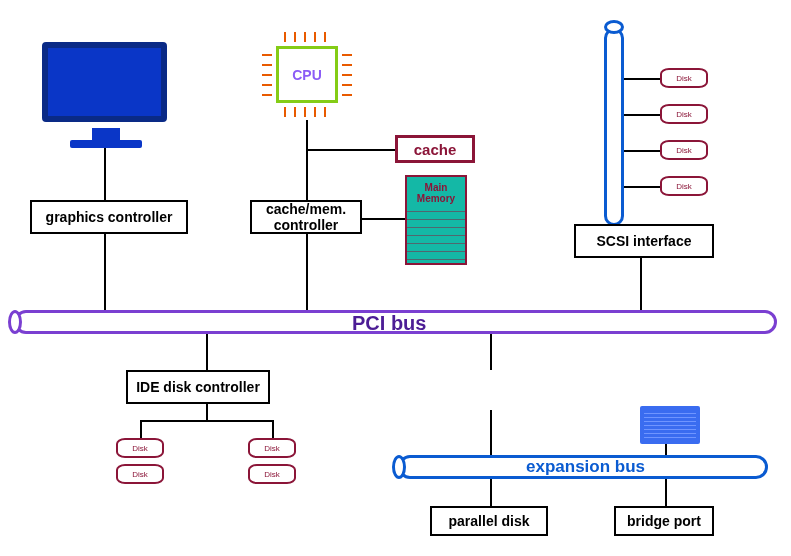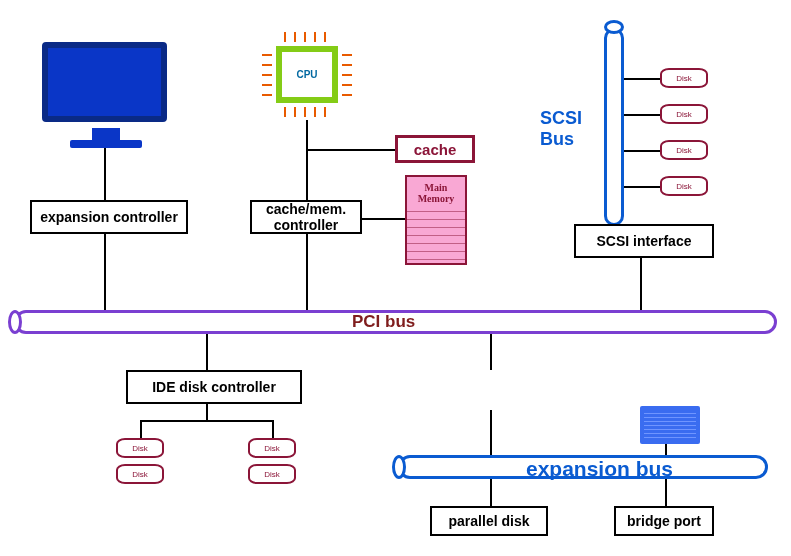--- a/index.html
+++ b/index.html
@@ -39,39 +39,39 @@
     left: 70px; top: 140px; width: 72px; height: 8px;
     background: #0a36c7; border-radius: 2px;
   }
 
   
   .cpu {
     position: absolute; left: 262px; top: 32px; width: 90px; height: 85px;
   }
   .cpu-core {
     position: absolute; left: 14px; top: 14px; right: 14px; bottom: 14px;
-    border: 6px solid #84cc16;
+    border: 3px solid #84cc16;
     display:flex; align-items:center; justify-content:center;
-    color:#0369a1; font-weight:700; font-size:10px;
+    color:#8b5cf6; font-weight:700; font-size:14px;
   }
   .cpu-pins { position:absolute; background:#e85a00; }
   .cpu-pin-h { height:2px; width:10px; }
   .cpu-pin-v { width:2px; height:10px; }
 
   
   .cache {
     position: absolute; left: 395px; top: 135px; width: 80px; height: 28px;
     border: 3px solid #8b1538; color:#8b1538; font-weight:700; font-size:15px;
     background:#fff; display:flex; align-items:center; justify-content:center;
   }
 
   
   .mem {
     position: absolute; left: 405px; top: 175px; width: 62px; height: 90px;
-    border: 2px solid #8b1538; background:#f9a8d4;font-family:Liberation Serif, serif;
+    border: 2px solid #8b1538; background:#14b8a6;
   }
   .mem-line { position:absolute; left:0; right:0; height:1px; background:#8b1538; opacity:.5; }
   .mem-lbl { position:absolute; left:0; right:0; top:6px; text-align:center; font-size:10px; line-height:1.05; color:#8b1538; font-weight:600; }
 
   
   .scsi-bus {
     position:absolute; left:604px; top:28px; width:20px; height:198px;
     border:3px solid #0a5bd1; border-radius:10px; background:#fff;
   }
   .scsi-cap-top { position:absolute; left:604px; top:20px; width:20px; height:14px; border:3px solid #0a5bd1; border-radius:50%; background:#fff; }
@@ -84,29 +84,29 @@
     display:flex; align-items:center; justify-content:center;
     font-size:8px; color:#8b1538;
   }
 
   
   .pci-bus {
     position:absolute; left:14px; top:310px; right:14px; height:24px;
     border:3px solid #7a3fd1; border-radius:12px; background:#fff;
   }
   .pci-cap-l { position:absolute; left:8px; top:310px; width:14px; height:24px; border:3px solid #7a3fd1; border-radius:50%; background:#fff; }
-  .pci-lbl { position:absolute; color:#7f1d1d; font-weight:700; font-size:17px; }
+  .pci-lbl { position:absolute; color:#4c1d95; font-weight:700; font-size:20px; }
 
   
   .exp-bus {
     position:absolute; left:398px; top:455px; width:370px; height:24px;
     border:3px solid #0a5bd1; border-radius:12px; background:#fff;
   }
   .exp-cap-l { position:absolute; left:392px; top:455px; width:14px; height:24px; border:3px solid #0a5bd1; border-radius:50%; background:#fff; }
-  .exp-lbl { position:absolute; color:#0a5bd1; font-weight:700; font-size:21px; }
+  .exp-lbl { position:absolute; color:#0a5bd1; font-weight:700; font-size:17px; }
 
   
   .kbd {
     position:absolute; left:640px; top:406px; width:60px; height:38px;
     background:#3a6cf0; border-radius:2px;
   }
   .kbd::after { content:""; position:absolute; left:4px; right:4px; top:4px; bottom:4px;
     background: repeating-linear-gradient(#3a6cf0 0, #3a6cf0 3px, #6f95ff 3px, #6f95ff 4px); }
 
   .line { position:absolute; background:#000; }
@@ -189,36 +189,35 @@
     <div class="mem-line" style="top:42px"></div>
     <div class="mem-line" style="top:50px"></div>
     <div class="mem-line" style="top:58px"></div>
     <div class="mem-line" style="top:66px"></div>
     <div class="mem-line" style="top:74px"></div>
     <div class="mem-line" style="top:82px"></div>
   </div>
 
   <div class="scsi-bus"></div>
   <div class="scsi-cap-top"></div>
-  <div class="lbl scsi-lbl" style="left:540px; top:108px; width:60px">SCSI Bus</div>
 
   <div class="disk" style="left:660px; top:68px">Disk</div>
   <div class="disk" style="left:660px; top:104px">Disk</div>
   <div class="disk" style="left:660px; top:140px">Disk</div>
   <div class="disk" style="left:660px; top:176px">Disk</div>
 
-  <div class="box" style="left:30px; top:200px; width:158px; height:34px">expansion controller</div>
+  <div class="box" style="left:30px; top:200px; width:158px; height:34px">graphics controller</div>
   <div class="box" style="left:250px; top:200px; width:112px; height:34px">cache/mem. controller</div>
   <div class="box" style="left:574px; top:224px; width:140px; height:34px">SCSI interface</div>
 
   <div class="pci-bus"></div>
   <div class="pci-cap-l"></div>
   <div class="pci-lbl" style="left:352px; top:312px">PCI bus</div>
 
-  <div class="box" style="left:126px; top:370px; width:176px; height:34px">IDE disk controller</div>
+  <div class="box" style="left:126px; top:370px; width:144px; height:34px">IDE disk controller</div>
 
   <div class="disk" style="left:116px; top:438px">Disk</div>
   <div class="disk" style="left:116px; top:464px">Disk</div>
   <div class="disk" style="left:248px; top:438px">Disk</div>
   <div class="disk" style="left:248px; top:464px">Disk</div>
 
 
   <div class="kbd"></div>
 
   <div class="exp-bus"></div>

